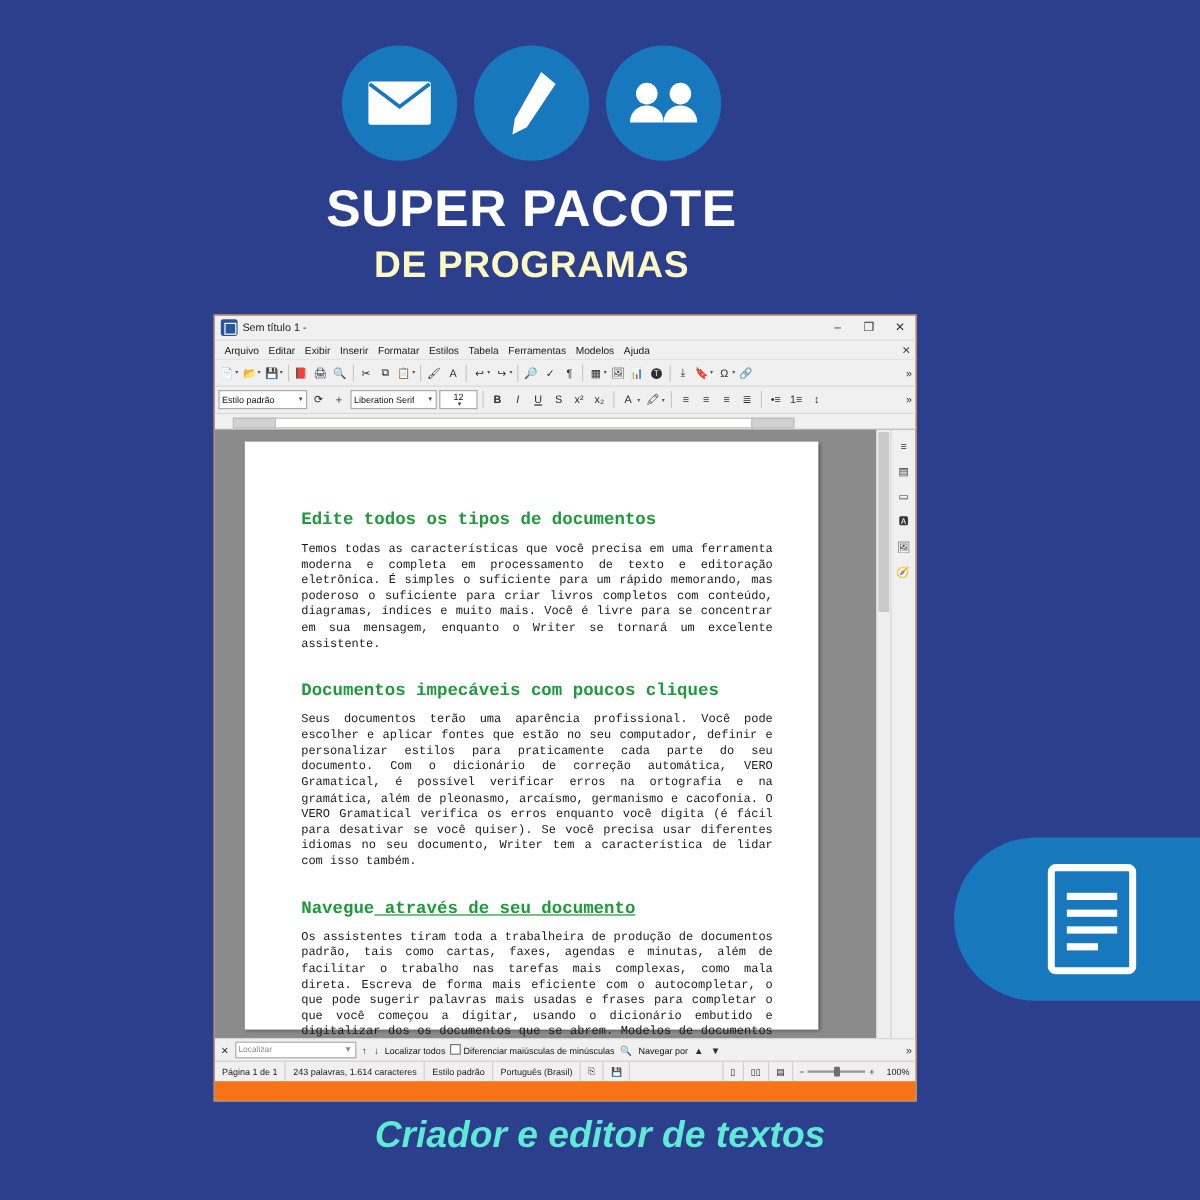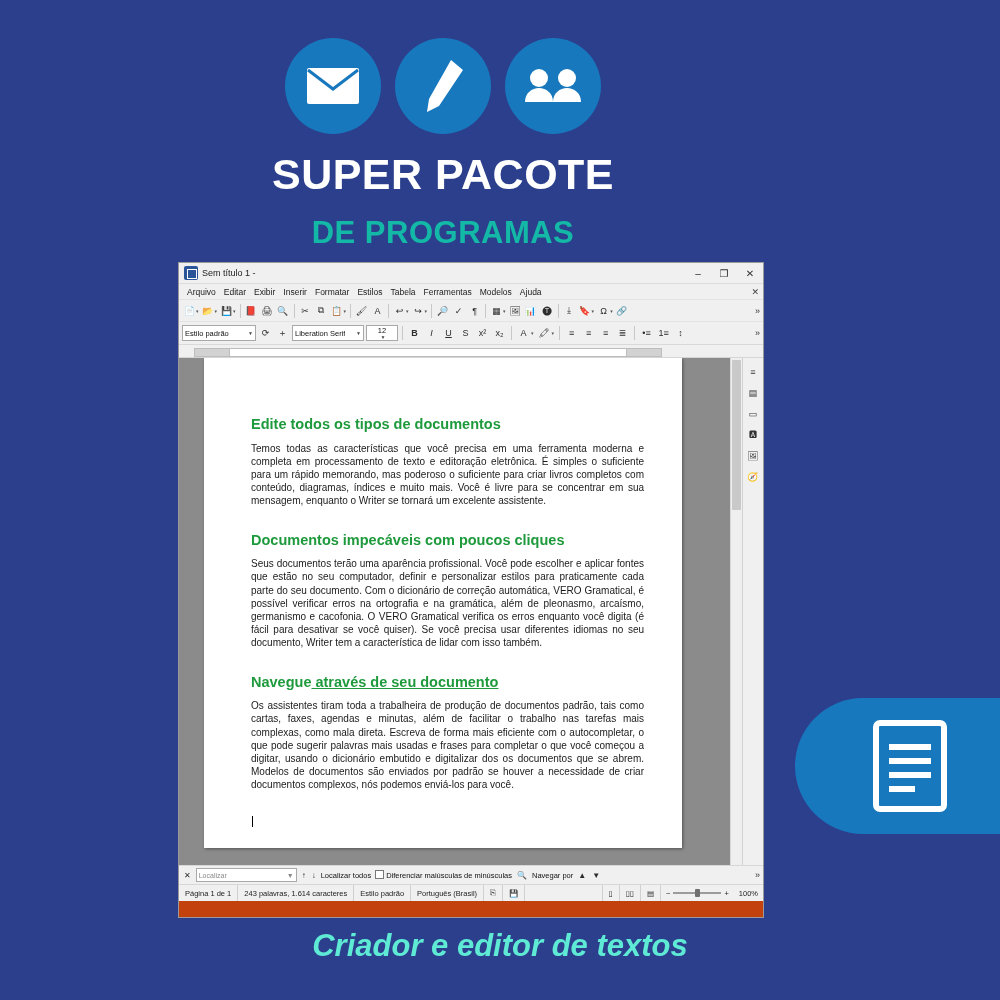--- a/index.html
+++ b/index.html
@@ -12,38 +12,38 @@
   
   .promo{position:absolute;top:0;left:0;width:886px;height:250px;}
   .icon-row{display:flex;justify-content:center;align-items:center;gap:14px;padding-top:38px;}
   .circ{width:96px;height:96px;border-radius:50%;background:#1878be;display:flex;align-items:center;justify-content:center;}
   .circ svg{display:block;}
   .promo-title{
     text-align:center;color:#ffffff;font-weight:bold;
     font-size:43px;letter-spacing:.5px;margin-top:18px;line-height:1.05;
   }
   .promo-sub{
-    text-align:center;color:#14b8a6;font-weight:bold;
-    font-size:31px;letter-spacing:.5px;margin-top:18px;
+    text-align:center;color:#fef9c3;font-weight:bold;
+    font-size:31px;letter-spacing:.5px;margin-top:6px;
   }
   
   .caption{
     position:absolute;left:0;top:928px;width:1000px;text-align:center;
     color:#5eead4;font-weight:bold;font-size:31px;font-style:italic;
   }
   
   .badge{
     position:absolute;left:795px;top:698px;width:230px;height:136px;
     background:#1878be;border-radius:68px 0 0 68px;
     display:flex;align-items:center;justify-content:center;
   }
   
   .win{
     position:absolute;left:178px;top:262px;width:584px;height:654px;
-    background:#c2410c;border:1px solid #9a9a9a;overflow:hidden;
+    background:#f97316;border:1px solid #9a9a9a;overflow:hidden;
     font-size:8px;color:#111;
   }
   .titlebar{height:20px;background:#f0f0f0;display:flex;align-items:center;border-bottom:1px solid #dcdcdc;}
   .titlebar .tb-icon{width:14px;height:14px;margin:0 4px 0 5px;background:#2a5699;border-radius:2px;position:relative;flex:none;}
   .titlebar .tb-icon:after{content:"";position:absolute;left:3px;top:3px;width:8px;height:8px;border:1px solid #fff;}
   .tb-title{font-size:9px;color:#222;flex:1;}
   .tb-btns{display:flex;align-items:center;}
   .tb-btn{width:26px;height:19px;display:flex;align-items:center;justify-content:center;font-size:10px;color:#333;}
   
   .menubar{height:15px;display:flex;align-items:center;gap:0;padding:0 4px;background:#f0f0f0;border-bottom:1px solid #e3e3e3;position:relative;}
@@ -64,22 +64,23 @@
   .font-combo{width:66px;}
   .size-combo{width:26px;flex-direction:column;}
   
   .ruler{height:12px;background:#f0f0f0;border-bottom:1px solid #d5d5d5;position:relative;display:flex;align-items:center;}
   .ruler-track{position:absolute;left:48px;top:3px;width:400px;height:7px;background:#ffffff;border:1px solid #bdbdbd;}
   .ruler-track:before{content:"";position:absolute;left:-34px;top:-1px;width:34px;height:7px;background:#d2d2d2;border:1px solid #bdbdbd;}
   .ruler-track:after{content:"";position:absolute;right:-34px;top:-1px;width:34px;height:7px;background:#d2d2d2;border:1px solid #bdbdbd;}
   
   .work{position:relative;height:507px;background:#8b8b8b;overflow:hidden;}
   .page{
-    position:absolute;left:25px;top:0;width:478px;height:490px;background:#fff;
+    position:absolute;left:25px;top:10px;width:478px;height:490px;background:#fff;
     box-shadow:1px 1px 3px rgba(0,0,0,.4);
+    font-family:Liberation Mono, monospace;
   }
   .page .corner{position:absolute;width:8px;height:8px;border:0;}
   .c-tl{left:40px;top:42px;border-left:1px solid #b9b9b9;border-top:1px solid #b9b9b9;}
   .c-tr{right:40px;top:42px;border-right:1px solid #b9b9b9;border-top:1px solid #b9b9b9;}
   .doc-body{position:absolute;left:47px;top:58px;right:38px;}
   .h-green{color:#1e9a3c;font-weight:bold;font-size:14.5px;margin:0 0 9px 0;line-height:1.15;}
   .h-green .u-part{text-decoration:underline;}
   .p-body{font-size:10px;line-height:1.32;color:#1a1a1a;margin:0 0 24px 0;text-align:justify;}
   .caret{display:inline-block;width:1px;height:11px;background:#000;margin-left:1px;vertical-align:-2px;}
   

